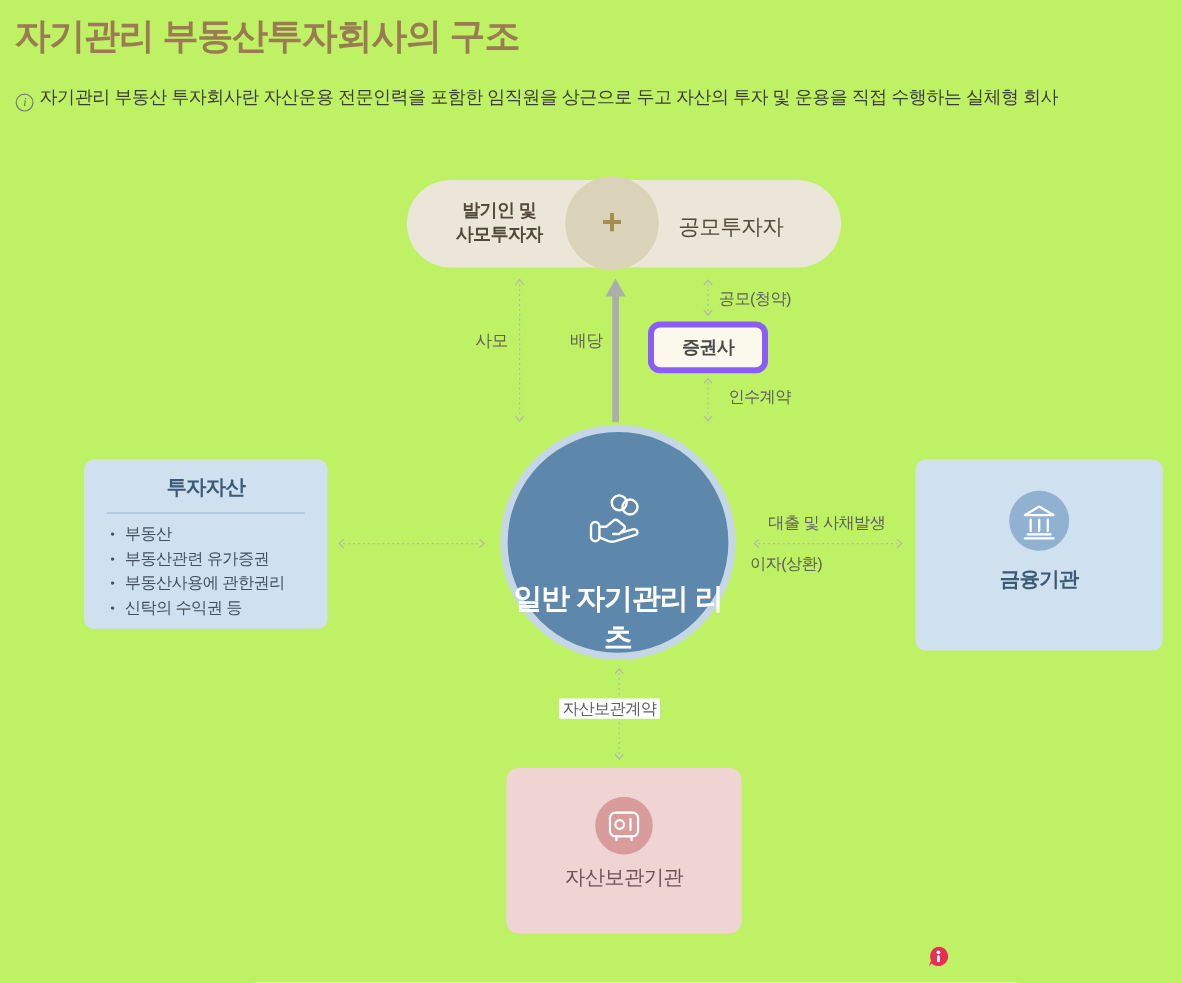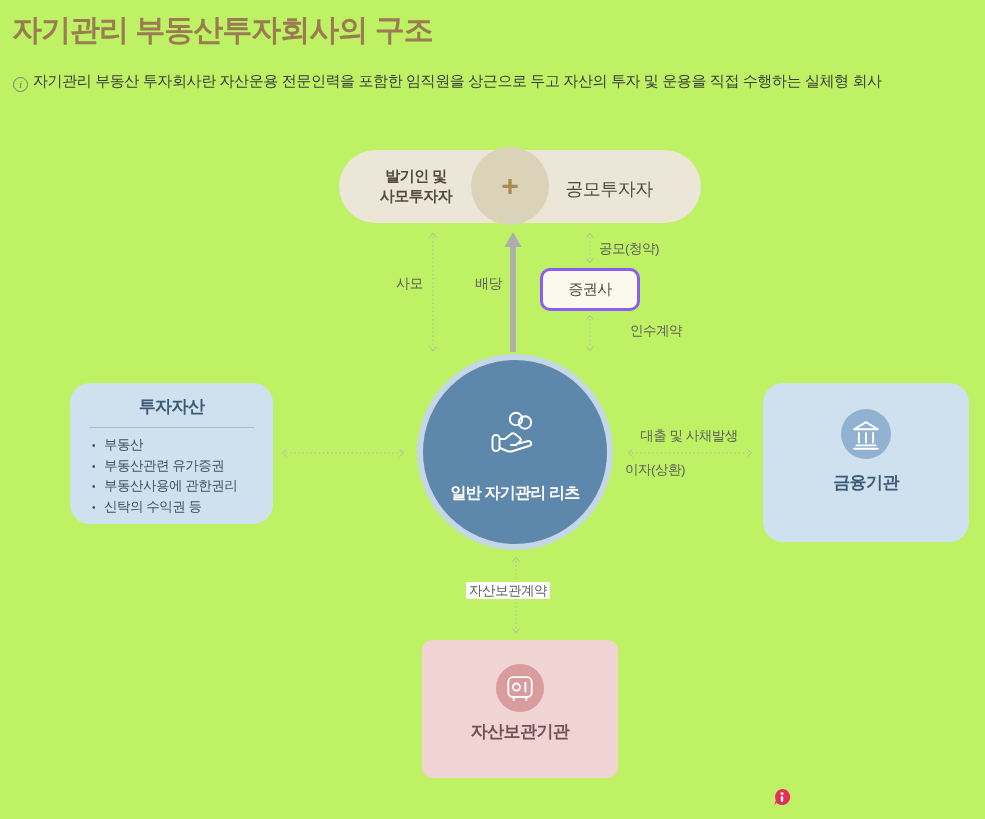--- a/index.html
+++ b/index.html
@@ -24,59 +24,59 @@
                 color:#53493b; letter-spacing:-0.5px; }
   .plus-circle { left:132px; top:-3px; width:78px; height:78px; border-radius:50%; background:#dbd3b9;
                  display:flex; align-items:center; justify-content:center;
                  font-size:30px; font-weight:700; color:#a58d50; }
 
   
   .lbl { font-size:13.5px; color:#5e5e5e; letter-spacing:-0.5px; }
   .lbl-samo   { left:383px; top:275px; width:40px; text-align:right; font-size:14px; }
   .lbl-baedang{ left:468px; top:275px; width:34px; text-align:right; font-size:14px; }
   .lbl-gongmo { left:599px; top:240px; }
-  .lbl-insu   { left:630px; top:322px; }
+  .lbl-insu   { left:607px; top:322px; }
   .lbl-rent   { left:288px; top:458px; width:106px; text-align:center; line-height:19px; }
   .lbl-loan   { left:625px; top:427px; width:128px; text-align:center; }
   .lbl-interest{ left:625px; top:461px; width:128px; text-align:left; }
   .lbl-custody{ left:466px; top:582px; width:102px; }
   .lbl-custody span { background:#ffffff; padding:1px 3px; }
 
   
-  .securities { left:540px; top:268px; width:100px; height:43px; background:#fbf8ec; border:3px solid #8b5cf6;
+  .securities { left:540px; top:268px; width:100px; height:43px; background:#fbf8ec; border:5px solid #8b5cf6;
                 border-radius:10px; display:flex; align-items:center; justify-content:center;
-                font-size:15px; font-weight:400; color:#4a4a4a; letter-spacing:-0.5px; }
+                font-size:15px; font-weight:700; color:#4a4a4a; letter-spacing:-0.5px; }
 
   
   .circle-outer { left:417px; top:354px; width:196px; height:196px; border-radius:50%; background:#c5d7e6; }
   .circle-inner { position:absolute; left:6px; top:6px; right:6px; bottom:6px; border-radius:50%; background:#5d87ab; }
   .circle-icon  { position:absolute; left:50%; top:50px; transform:translateX(-50%); }
   .circle-label { position:absolute; left:0; right:0; top:123px; text-align:center; color:#ffffff;
-                  font-size:16px; font-weight:700; letter-spacing:-0.8px; }
-
-  
-  .bluebox { background:#cfe0ef; border-radius:20px; }
+                  font-size:24px; font-weight:700; letter-spacing:-0.8px; }
+
+  
+  .bluebox { background:#cfe0ef; border-radius:8px; }
   .assets-box  { left:70px;  top:383px; width:203px; height:141px; }
   .finance-box { left:763px; top:383px; width:206px; height:159px; }
   .box-title { text-align:center; font-size:17px; font-weight:700; color:#3c5a75; letter-spacing:-0.6px; }
   .assets-title { position:absolute; left:0; right:0; top:12px; }
   .assets-divider { position:absolute; left:19px; right:19px; top:44px; border-top:1px solid #a4bdd1; }
   .assets-list { position:absolute; left:22px; top:52px; list-style:none; }
   .assets-list li { font-size:13.5px; color:#44505b; line-height:20.5px; letter-spacing:-0.5px; padding-left:12px; position:relative; }
   .assets-list li::before { content:"•"; position:absolute; left:0; font-size:10px; top:1px; color:#44505b; }
   .icon-disc { position:absolute; left:50%; transform:translateX(-50%); border-radius:50%;
                display:flex; align-items:center; justify-content:center; }
   .finance-disc { top:26px; width:50px; height:50px; background:#90b2d0; }
   .finance-label { position:absolute; left:0; right:0; top:88px; }
 
   
   .custody-box { left:422px; top:640px; width:196px; height:138px; background:#f0d3d3; border-radius:10px; }
   .custody-disc { top:24px; width:48px; height:48px; background:#d99c9c; }
   .custody-label { position:absolute; left:0; right:0; top:80px; text-align:center;
-                   font-size:17px; font-weight:700; color:#6d5254; letter-spacing:-0.6px; }
+                   font-size:17px; font-weight:400; color:#6d5254; letter-spacing:-0.6px; }
 
   
   .footnote { left:773px; top:788px; display:flex; align-items:center; gap:5px; }
   .footnote-text { font-size:15.5px; font-weight:700; color:#e72e57; letter-spacing:-0.6px; }
 
   svg.conn { display:block; }
 </style>
 </head>
 <body>
 

